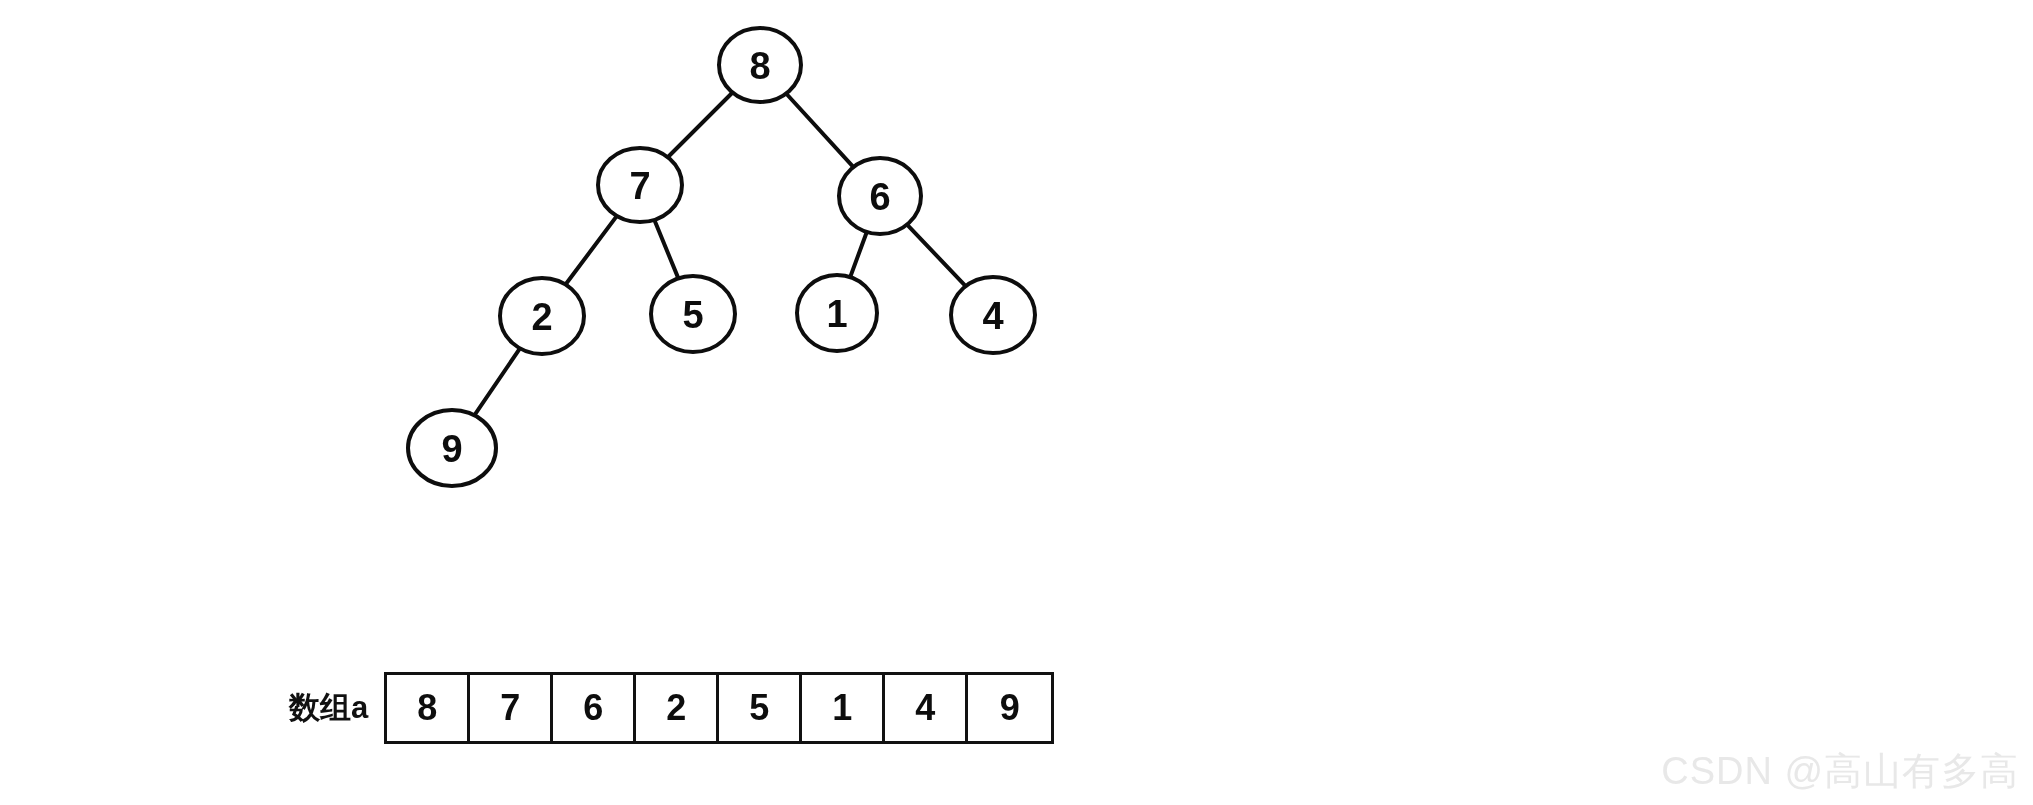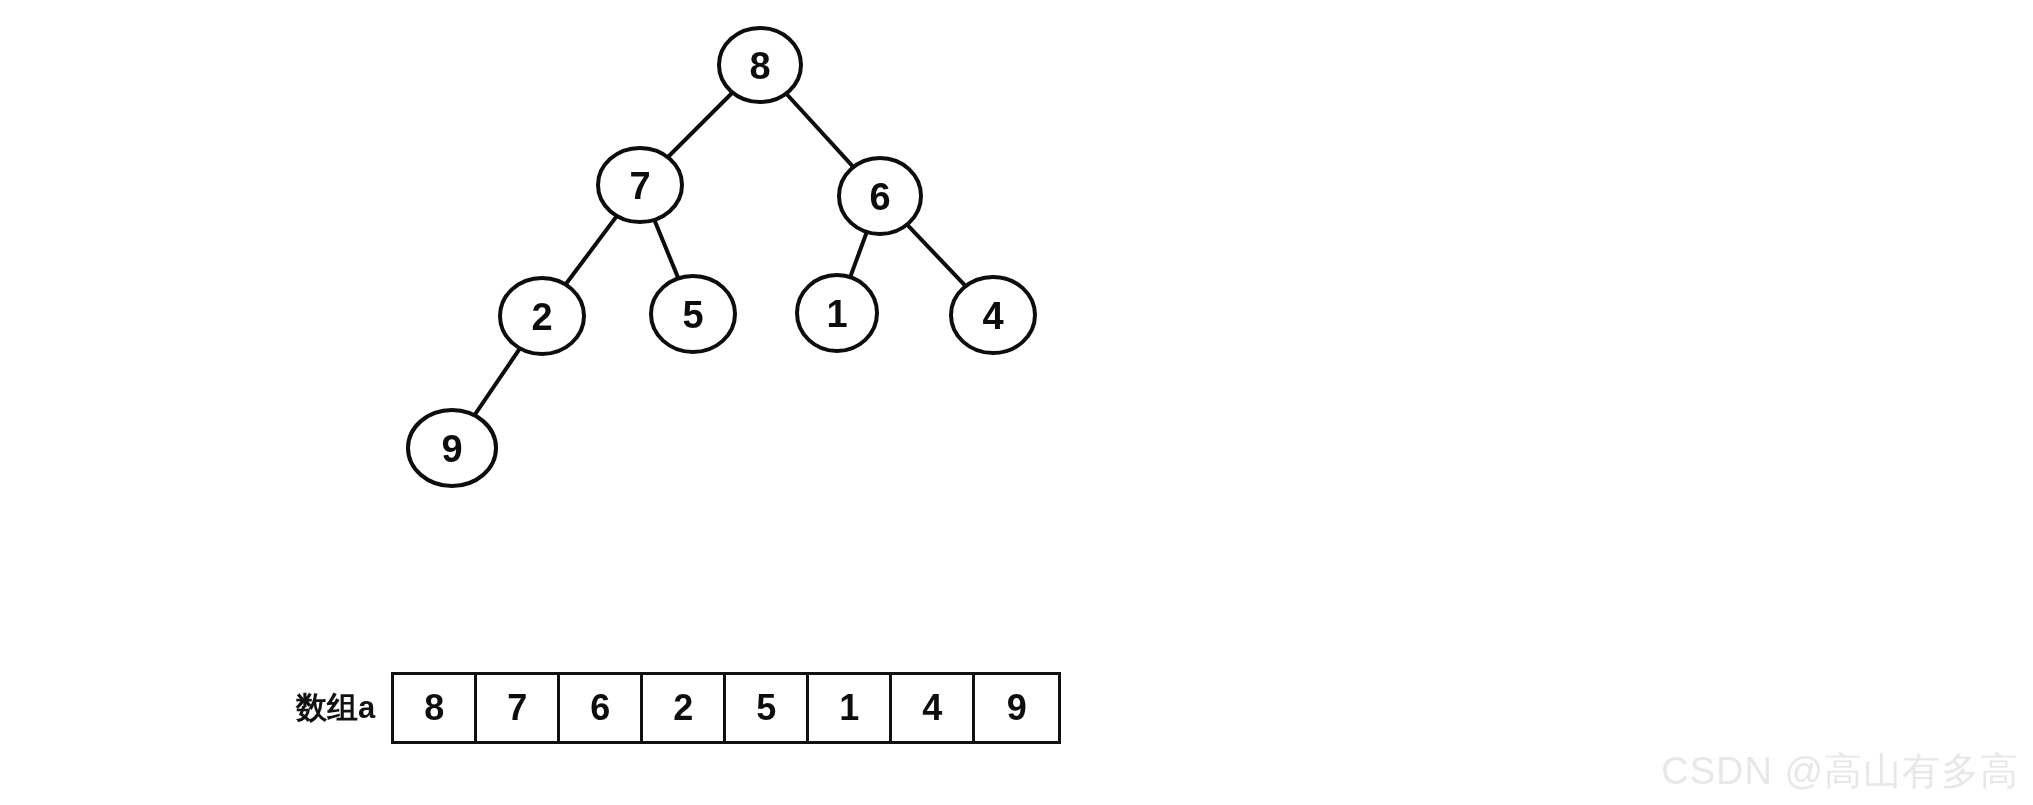--- a/index.html
+++ b/index.html
@@ -40,21 +40,21 @@
     font-weight: bold;
     font-size: 38px;
     fill: #0d0d0d;
     text-anchor: middle;
     dominant-baseline: central;
   }
 
   
   #array-section {
     position: absolute;
-    left: 296px;
+    left: 289px;
     top: 672px;
     display: flex;
     align-items: center;
   }
   #array-label {
     font-family: "Liberation Sans", sans-serif;
     font-weight: bold;
     font-size: 31px;
     color: #111111;
     white-space: nowrap;

